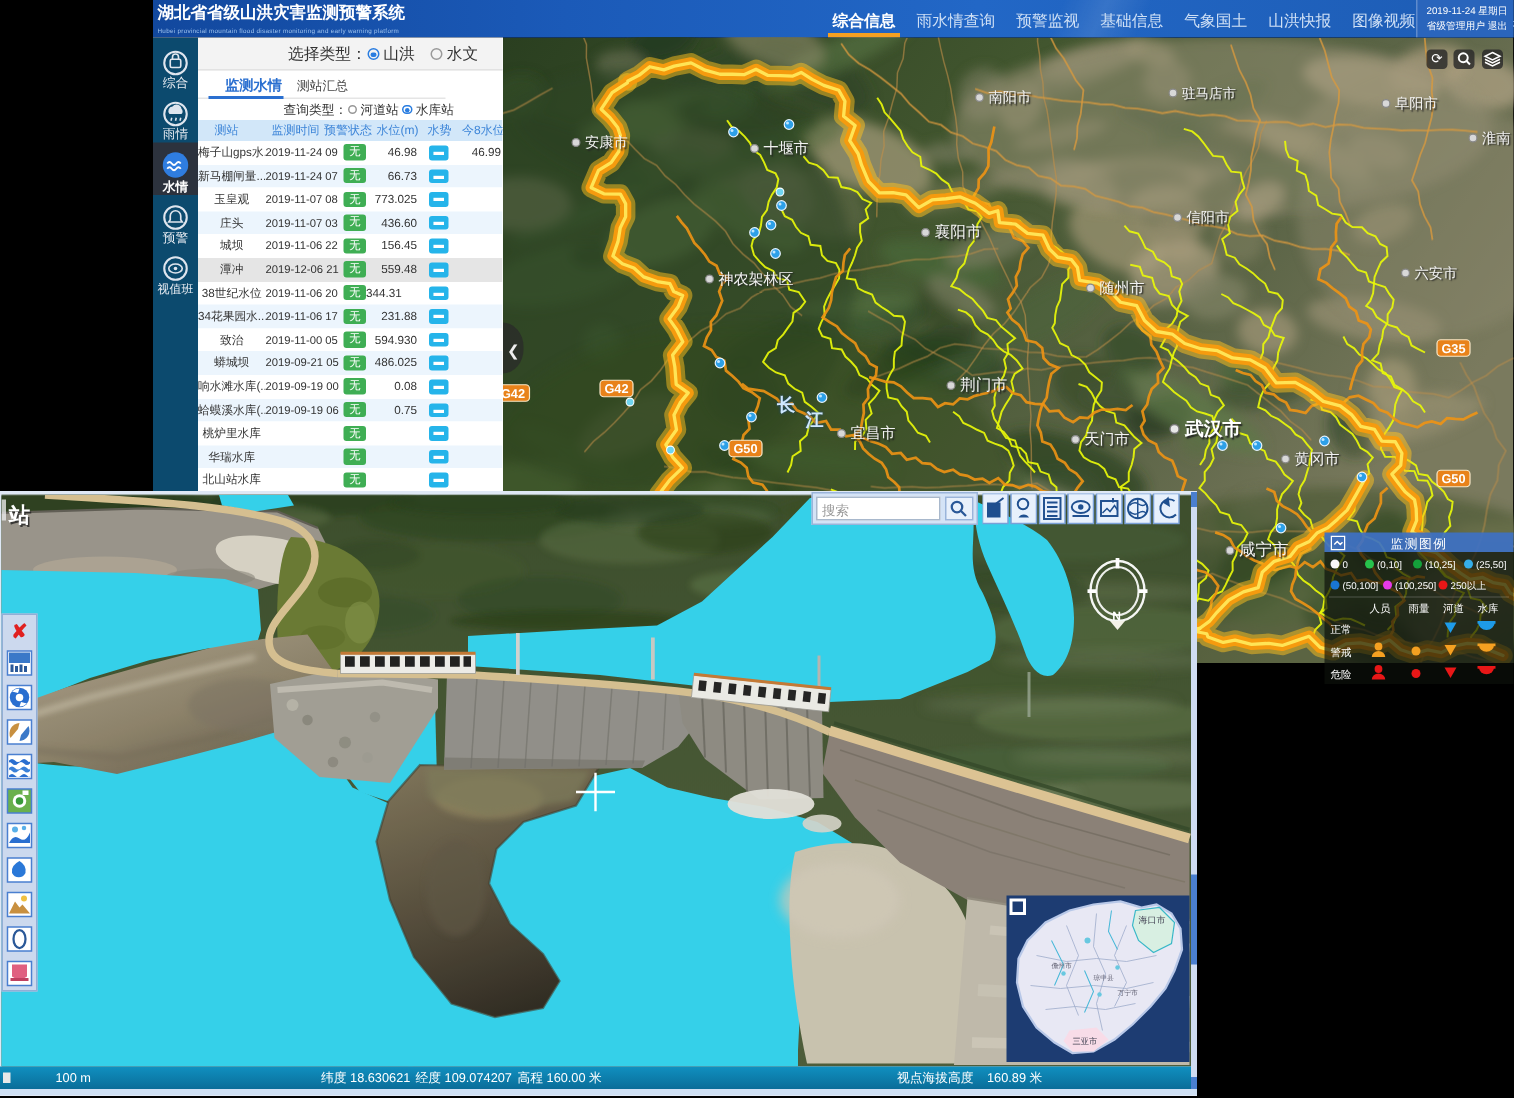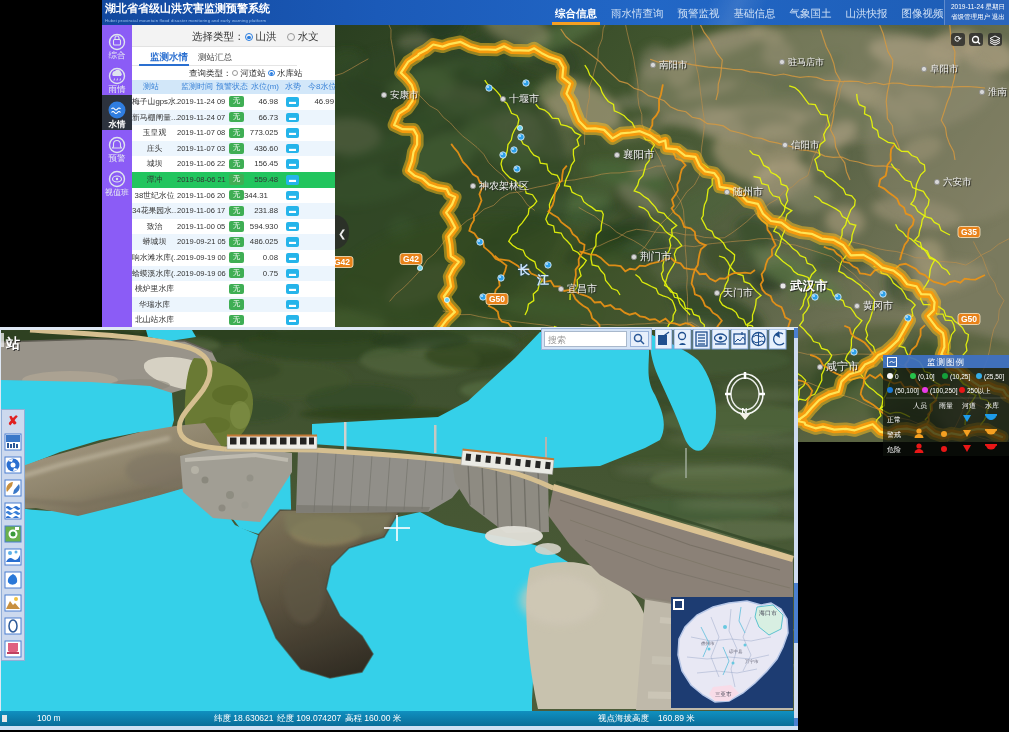--- a/index.html
+++ b/index.html
@@ -398,21 +398,21 @@
       </svg>
 </div>
 <div class="abs" style="left:988px;top:33px;width:14px;height:13px;background:rgba(42,42,42,0.82);border-radius:3px">
   <svg width="14" height="13">
         <path d="M7 2 L12 4.5 L7 7 L2 4.5 Z" fill="none" stroke="#fff" stroke-width="1"></path>
         <path d="M2 6.5 L7 9 L12 6.5" fill="none" stroke="#fff" stroke-width="1"></path>
         <path d="M2 8.5 L7 11 L12 8.5" fill="none" stroke="#fff" stroke-width="1"></path>
       </svg>
 </div>
 
-<div class="abs" style="left:102px;top:25px;width:30px;height:303px;background:#8b5cf6">
+<div class="abs" style="left:102px;top:25px;width:30px;height:303px;background:#0c4a6e">
   <div class="abs" style="left:0;top:2px;width:30px;height:34px;text-align:center">
     <svg width="30" height="34">
           <circle cx="15" cy="15" r="7.5" fill="none" stroke="#dfe5ee" stroke-width="1.4"></circle>
           <rect x="11.5" y="12.5" width="7" height="5.5" rx="1" fill="none" stroke="#dfe5ee" stroke-width="1.1"></rect>
           <path d="M13 12.5 v-1.5 a2 2 0 0 1 4 0 v1.5" fill="none" stroke="#dfe5ee" stroke-width="1.1"></path>
         </svg>
     <div class="abs" style="left:0;top:23px;width:30px;font-size:8.5px;color:#e8ecf2">综合</div>
   </div>
   <div class="abs" style="left:0;top:36px;width:30px;height:34px;text-align:center">
     <svg width="30" height="34">
@@ -498,23 +498,23 @@
         <span class="abs" style="left:112px;width:34px;text-align:right">436.60</span>
         <span class="abs" style="left:154px;top:3px;width:13px;height:9.5px;background:#25b4ea;border-radius:2px;color:#fff;font-size:7px;line-height:9.5px;text-align:center">▬</span>
       </div>
       <div class="abs" style="left:0;top:131.4px;width:203px;height:15.6px;background:#ffffff;font-size:7.8px;color:#333;line-height:15.6px;white-space:nowrap">
         <span class="abs" style="left:0;width:45px;text-align:center;overflow:hidden">城坝</span>
         <span class="abs" style="left:45px;width:48px;text-align:center;font-size:7.5px">2019-11-06 22</span>
         <span class="abs" style="left:97px;top:2.4px;width:15px;height:10.5px;background:#3fae54;border-radius:2px;color:#fff;font-size:7.5px;line-height:10.5px;text-align:center">无</span>
         <span class="abs" style="left:112px;width:34px;text-align:right">156.45</span>
         <span class="abs" style="left:154px;top:3px;width:13px;height:9.5px;background:#25b4ea;border-radius:2px;color:#fff;font-size:7px;line-height:9.5px;text-align:center">▬</span>
       </div>
-      <div class="abs" style="left:0;top:147.0px;width:203px;height:15.6px;background:#22c55e;font-size:7.8px;color:#333;line-height:15.6px;white-space:nowrap">
+      <div class="abs" style="left:0;top:147.0px;width:203px;height:15.6px;background:#e5e5e5;font-size:7.8px;color:#333;line-height:15.6px;white-space:nowrap">
         <span class="abs" style="left:0;width:45px;text-align:center;overflow:hidden">潭冲</span>
-        <span class="abs" style="left:45px;width:48px;text-align:center;font-size:7.5px">2019-08-06 21</span>
+        <span class="abs" style="left:45px;width:48px;text-align:center;font-size:7.5px">2019-12-06 21</span>
         <span class="abs" style="left:97px;top:2.4px;width:15px;height:10.5px;background:#3fae54;border-radius:2px;color:#fff;font-size:7.5px;line-height:10.5px;text-align:center">无</span>
         <span class="abs" style="left:112px;width:34px;text-align:right">559.48</span>
         <span class="abs" style="left:154px;top:3px;width:13px;height:9.5px;background:#25b4ea;border-radius:2px;color:#fff;font-size:7px;line-height:9.5px;text-align:center">▬</span>
       </div>
       <div class="abs" style="left:0;top:162.6px;width:203px;height:15.6px;background:#ffffff;font-size:7.8px;color:#333;line-height:15.6px;white-space:nowrap">
         <span class="abs" style="left:0;width:45px;text-align:center;overflow:hidden">38世纪水位</span>
         <span class="abs" style="left:45px;width:48px;text-align:center;font-size:7.5px">2019-11-06 20</span>
         <span class="abs" style="left:97px;top:2.4px;width:15px;height:10.5px;background:#3fae54;border-radius:2px;color:#fff;font-size:7.5px;line-height:10.5px;text-align:center">无</span>
         <span class="abs" style="left:112px;width:34px;">344.31</span>
         <span class="abs" style="left:154px;top:3px;width:13px;height:9.5px;background:#25b4ea;border-radius:2px;color:#fff;font-size:7px;line-height:9.5px;text-align:center">▬</span>

